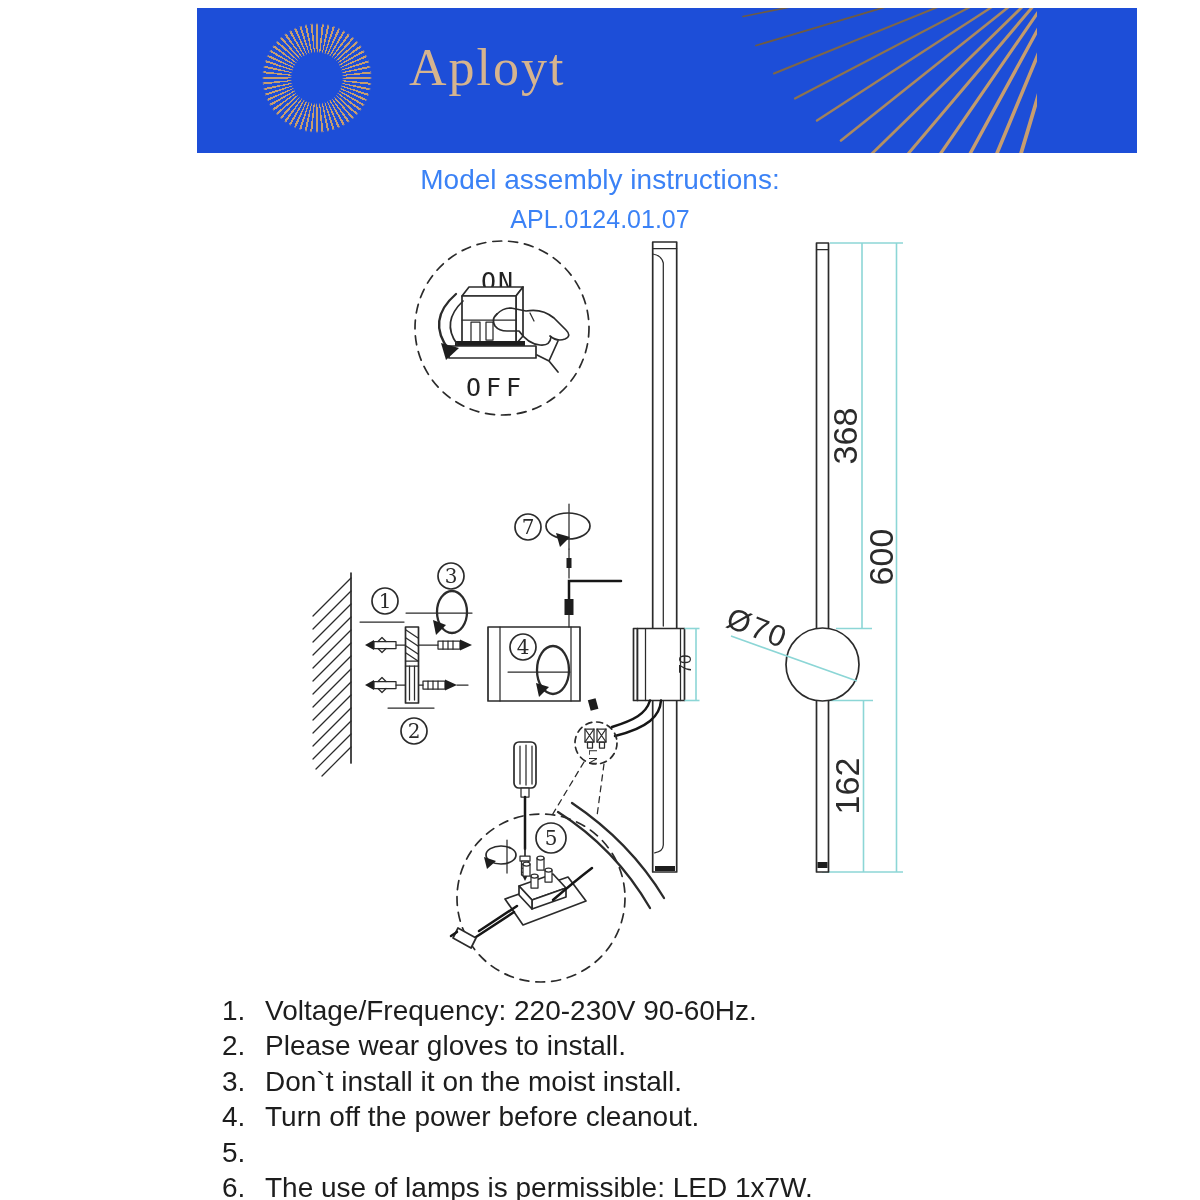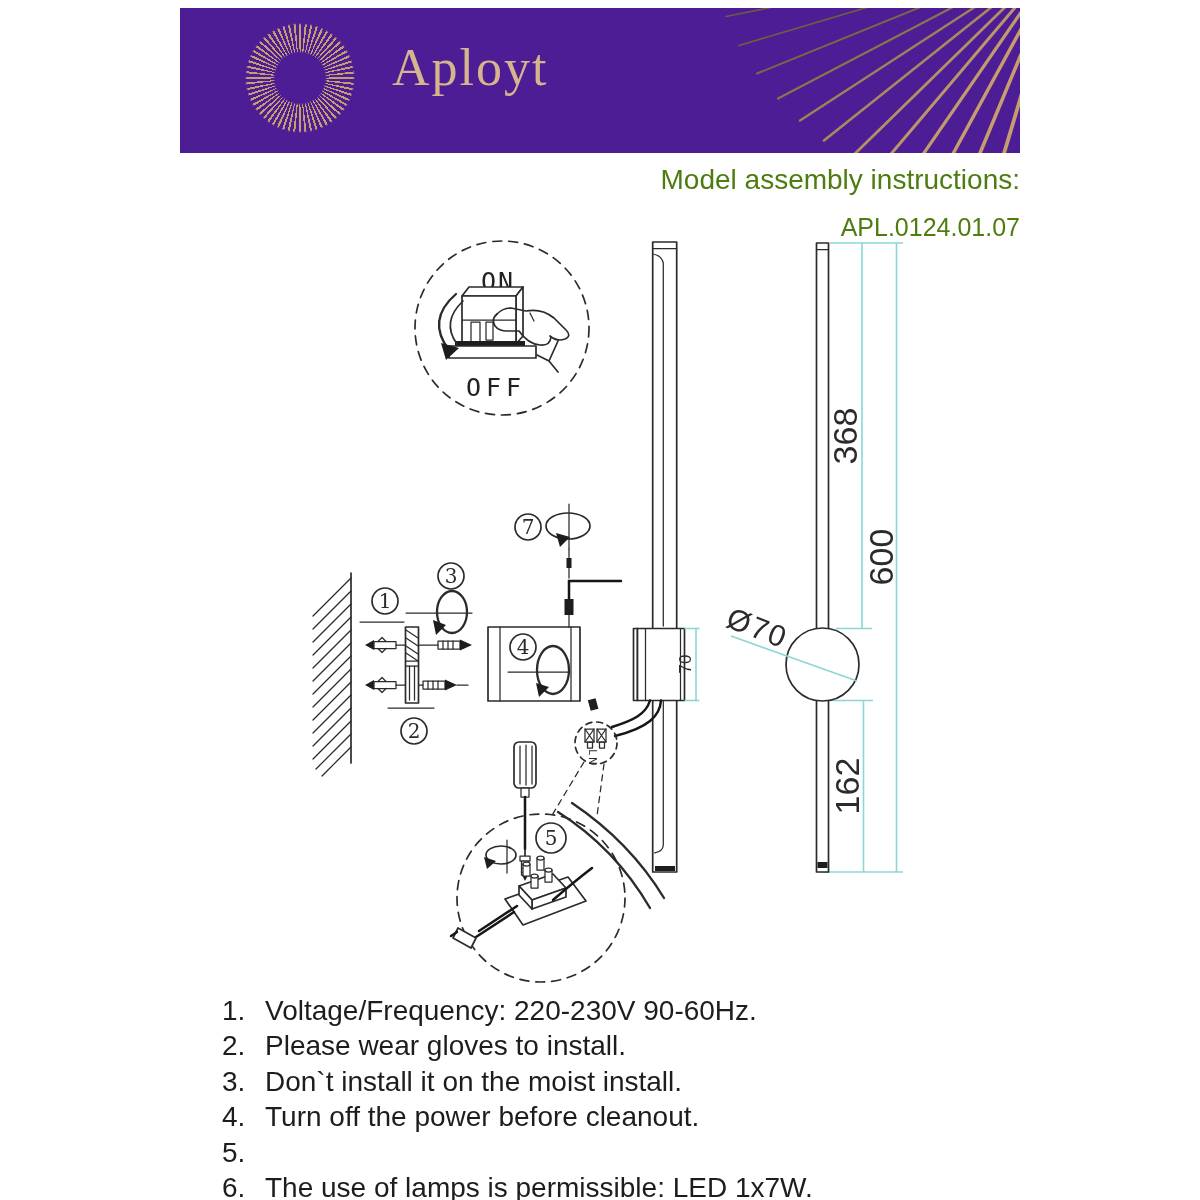--- a/index.html
+++ b/index.html
@@ -1,36 +1,36 @@
 <!DOCTYPE html>
 <html><head>
 <meta charset="utf-8">
 <style>
   html,body{margin:0;padding:0;}
   body{
     width:1200px;height:1200px;position:relative;background:#ffffff;
     font-family:"Liberation Sans", sans-serif;overflow:hidden;
   }
   
-  .banner{position:absolute;left:180px;top:8px;width:840px;height:145px;background:#4c1d95;overflow:hidden;}
+  .banner{position:absolute;left:197px;top:8px;width:940px;height:145px;background:#1d4ed8;overflow:hidden;}
   .banner svg{position:absolute;left:0;top:0;}
   .sunburst{
     position:absolute;left:61px;top:11px;width:118px;height:118px;border-radius:50%;
     background:repeating-conic-gradient(from -1deg,#c69d6f 0deg 2.3deg,rgba(0,0,0,0) 2.3deg 6deg);
     -webkit-mask:radial-gradient(circle closest-side,rgba(0,0,0,0) 0 25px,#000 27px 53px,rgba(0,0,0,0) 55px);
     mask:radial-gradient(circle closest-side,rgba(0,0,0,0) 0 25px,#000 27px 53px,rgba(0,0,0,0) 55px);
   }
   .brand-text{
     position:absolute;left:212px;top:30px;font-family:"Liberation Serif", serif;
     font-size:52px;font-weight:400;letter-spacing:2px;color:#d6b48e;
   }
   
-  .title-wrap{position:absolute;left:180px;top:164px;width:840px;text-align:right;color:#4d7c0f;}
+  .title-wrap{position:absolute;left:180px;top:164px;width:840px;text-align:center;color:#3b82f6;}
   .title-heading{font-size:28px;line-height:32px;}
-  .title-model{font-size:25px;line-height:30px;margin-top:16px;}
+  .title-model{font-size:25px;line-height:30px;margin-top:8px;}
   
   .diagram{position:absolute;left:180px;top:230px;}
   .ink{stroke:#2b2b2b;fill:none;stroke-width:1.7;stroke-linecap:round;stroke-linejoin:round;}
   .thin{stroke-width:1.25;}
   .bold{stroke-width:2.3;}
   .dash{stroke-dasharray:9 7;}
   .dash2{stroke-dasharray:6 5;}
   .cable{stroke:#161616;fill:none;stroke-width:2.5;stroke-linecap:round;}
   .cyan{stroke:#8cd6d6;fill:none;stroke-width:1.6;}
   .fillink{fill:#1d1d1d;stroke:none;}

